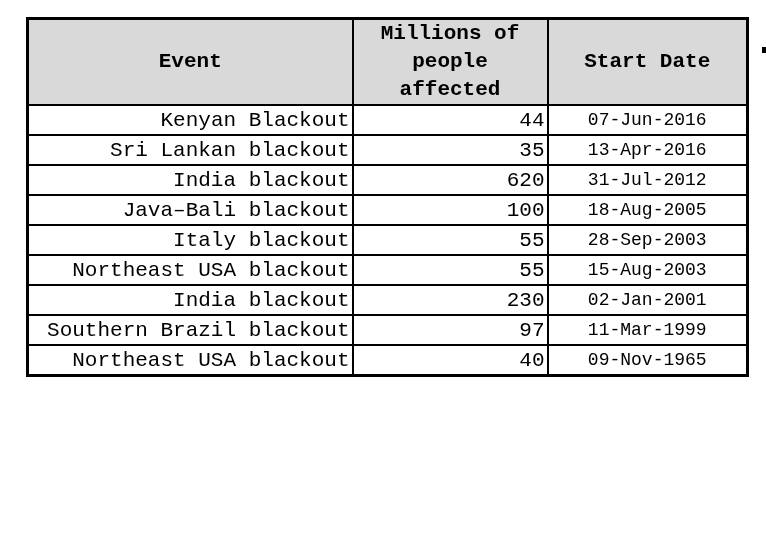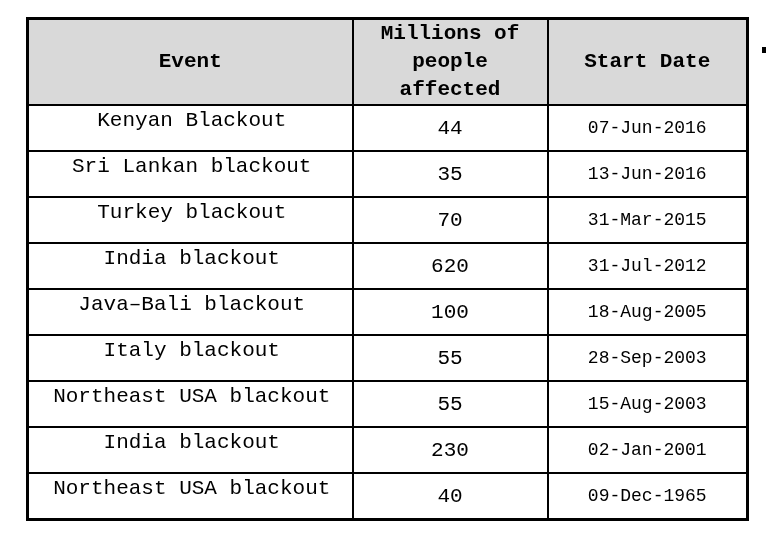--- a/index.html
+++ b/index.html
@@ -44,25 +44,25 @@
   }
   td.cell {
     height: 28px;
     font-size: 21px;
     vertical-align: middle;
     background: #ffffff;
     overflow: hidden;
     white-space: nowrap;
   }
   td.event {
-    text-align: center;
-    padding: 0 2px 16px 5px;
+    text-align: right;
+    padding: 0 2px 0 5px;
   }
   td.num {
-    text-align: center;
+    text-align: right;
     padding: 0 2px;
   }
   td.date {
     text-align: center;
     font-size: 18px;
     padding: 0 2px;
   }
   col.c-event   { width: 325px; }
   col.c-num     { width: 195px; }
   col.c-date    { width: 200px; }
@@ -94,26 +94,21 @@
     </thead>
     <tbody>
         <tr>
           <td class="cell event">Kenyan Blackout</td>
           <td class="cell num">44</td>
           <td class="cell date">07-Jun-2016</td>
         </tr>
         <tr>
           <td class="cell event">Sri Lankan blackout</td>
           <td class="cell num">35</td>
-          <td class="cell date">13-Jun-2016</td>
-        </tr>
-        <tr>
-          <td class="cell event">Turkey blackout</td>
-          <td class="cell num">70</td>
-          <td class="cell date">31-Mar-2015</td>
+          <td class="cell date">13-Apr-2016</td>
         </tr>
         <tr>
           <td class="cell event">India blackout</td>
           <td class="cell num">620</td>
           <td class="cell date">31-Jul-2012</td>
         </tr>
         <tr>
           <td class="cell event">Java–Bali blackout</td>
           <td class="cell num">100</td>
           <td class="cell date">18-Aug-2005</td>
@@ -127,20 +122,25 @@
           <td class="cell event">Northeast USA blackout</td>
           <td class="cell num">55</td>
           <td class="cell date">15-Aug-2003</td>
         </tr>
         <tr>
           <td class="cell event">India blackout</td>
           <td class="cell num">230</td>
           <td class="cell date">02-Jan-2001</td>
         </tr>
         <tr>
+          <td class="cell event">Southern Brazil blackout</td>
+          <td class="cell num">97</td>
+          <td class="cell date">11-Mar-1999</td>
+        </tr>
+        <tr>
           <td class="cell event">Northeast USA blackout</td>
           <td class="cell num">40</td>
-          <td class="cell date">09-Dec-1965</td>
+          <td class="cell date">09-Nov-1965</td>
         </tr>
       </tbody>
   </table>
   <div class="edge-fragment"></div>
 </div>
 
 </body></html>

